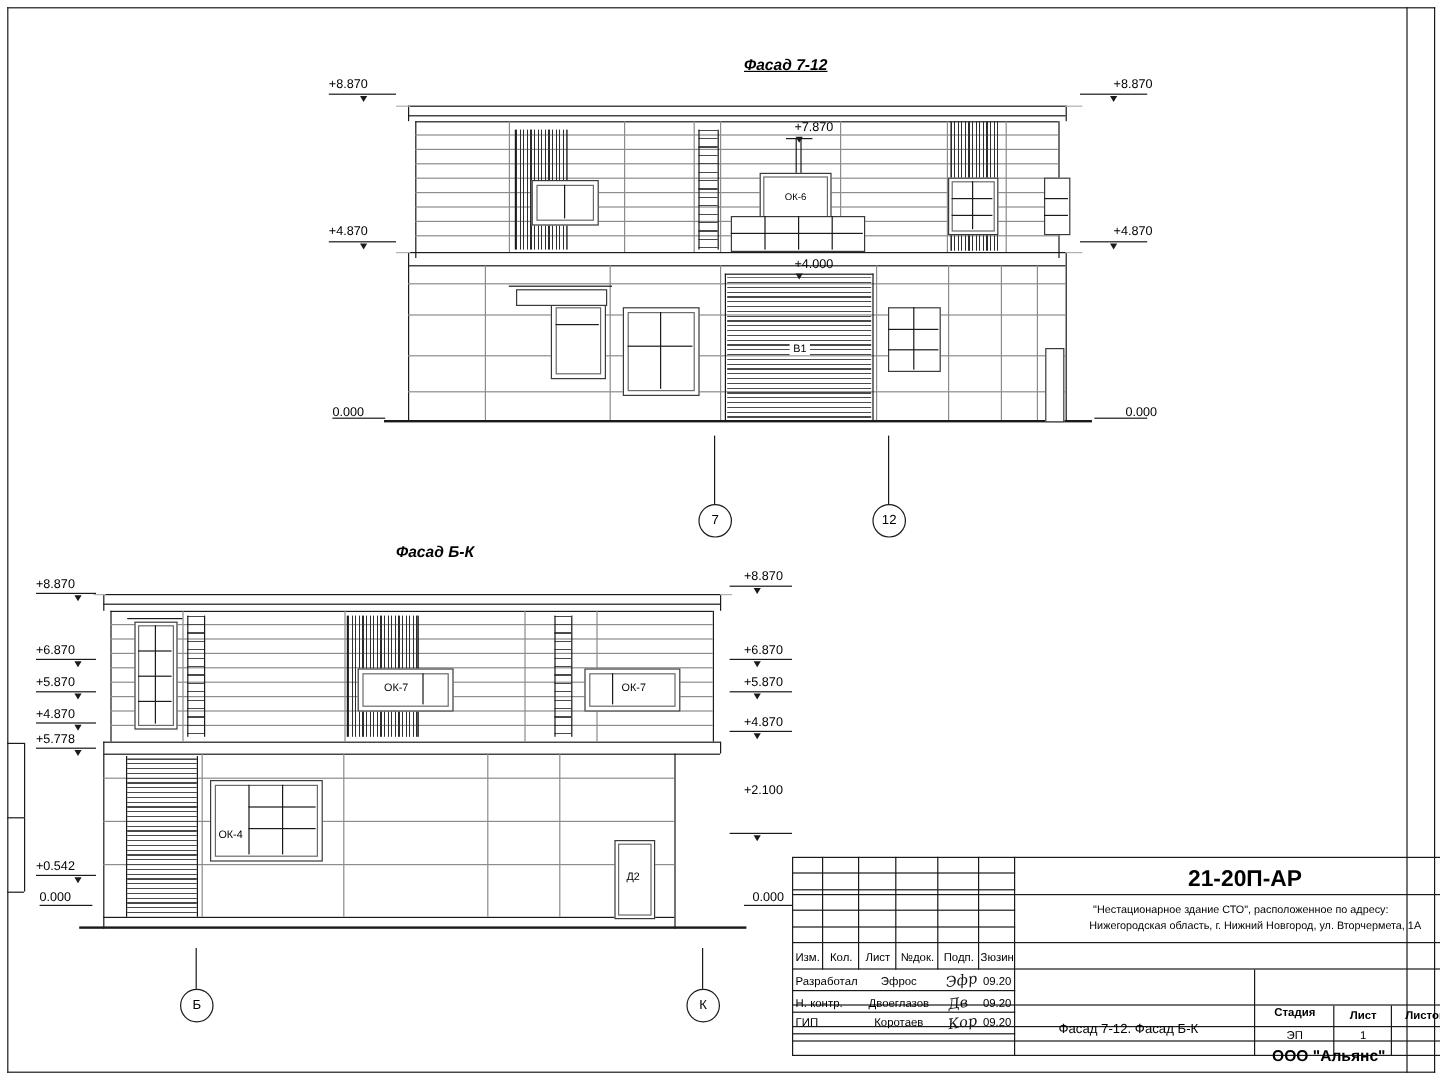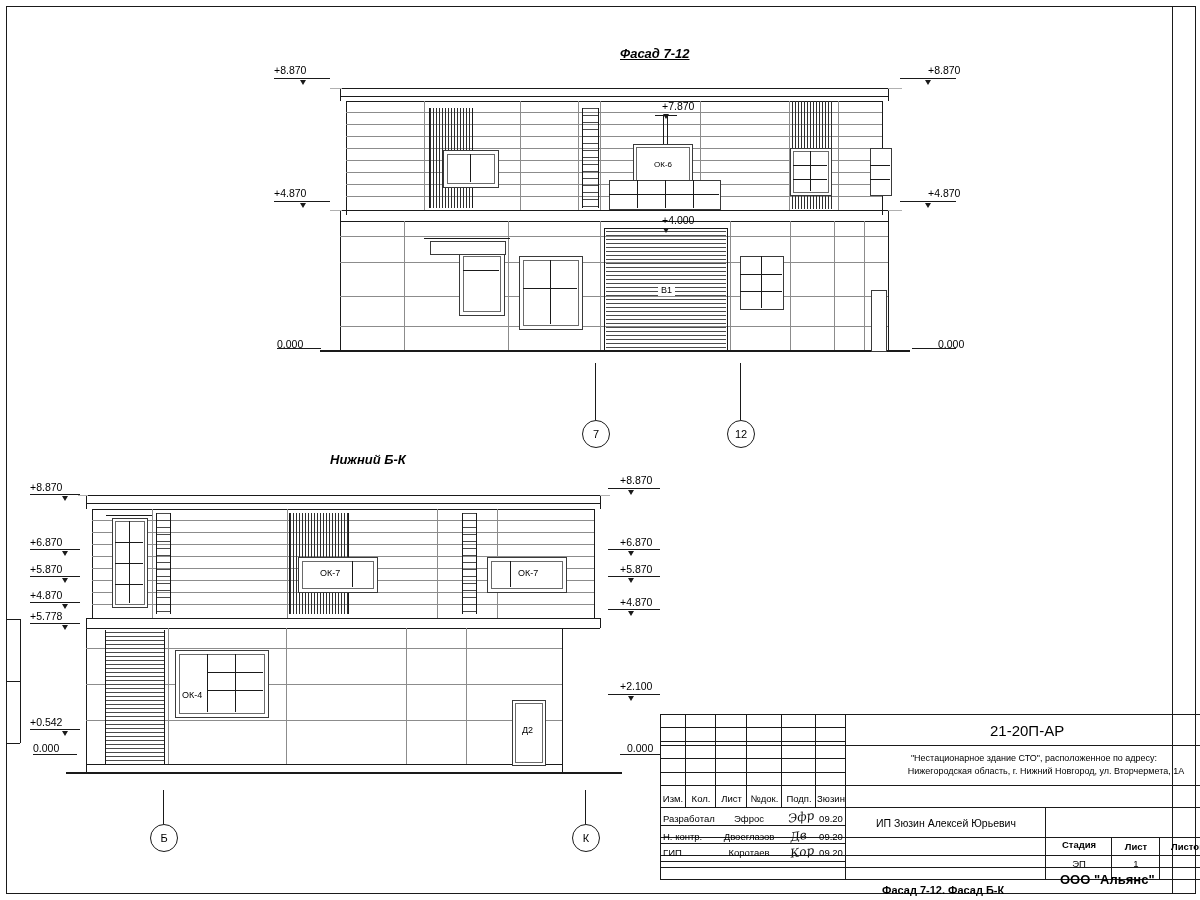--- a/index.html
+++ b/index.html
@@ -29,22 +29,22 @@
   .brick{position:absolute;background-image:repeating-linear-gradient(to bottom,#4a4a4a 0px,#4a4a4a 1px,transparent 1px,transparent 7px);}
 
   .ground{position:absolute;height:2px;background:#1a1a1a;}
 
   
   #tb{position:absolute;left:660px;top:714px;width:556px;height:166px;}
   #tb .c{position:absolute;box-sizing:border-box;border:1px solid #1a1a1a;}
   #tb .t{position:absolute;font-size:9.5px;line-height:11px;display:flex;align-items:center;justify-content:center;text-align:center;}
   #tb .tl{justify-content:flex-start;}
   .sig{position:absolute;font-family:"DejaVu Serif",serif;font-style:italic;font-size:12px;transform:rotate(-8deg);color:#111;}
-  .bigname{position:absolute;font-size:15px;font-weight:normal;}
-  .mid{position:absolute;font-size:11px;font-weight:bold;margin-top:32px;}
+  .bigname{position:absolute;font-size:19px;font-weight:bold;}
+  .mid{position:absolute;font-size:11px;font-weight:normal;}
   .company{position:absolute;font-size:13px;font-weight:bold;}
   .addr{position:absolute;font-size:9px;line-height:12px;text-align:center;}
 </style>
 </head>
 <body>
 
 <div id="sheet">
 
   <div class="ln h1px" style="left:6px;top:6px;width:1190px;"></div>
   <div class="ln v1px" style="left:6px;top:6px;height:888px;"></div>
@@ -197,21 +197,21 @@
   <div class="arrowdown" style="left:663px;top:114px;"></div>
 
   <div class="lbl" style="left:662px;top:214px;">+4.000</div>
   <div class="arrowdown" style="left:663px;top:228px;"></div>
 
   <div class="ln v1px" style="left:595px;top:363px;height:57px;"></div>
   <div class="circ" style="left:582px;top:420px;width:26px;height:26px;">7</div>
   <div class="ln v1px" style="left:740px;top:363px;height:57px;"></div>
   <div class="circ" style="left:727px;top:420px;width:26px;height:26px;">12</div>
 
-  <div class="title-it" style="left:330px;top:452px;">Нижний Б-К</div>
+  <div class="title-it" style="left:330px;top:452px;">Фасад Б-К</div>
 
   <div class="ln h1px" style="left:86px;top:495px;width:514px;"></div>
   <div class="ln h1px" style="left:86px;top:503px;width:514px;"></div>
   <div class="ln h1px" style="left:92px;top:509px;width:502px;"></div>
   <div class="ln v1px" style="left:86px;top:495px;height:14px;"></div>
   <div class="ln v1px" style="left:600px;top:495px;height:14px;"></div>
 
   <div class="ln v1px" style="left:92px;top:509px;height:109px;"></div>
   <div class="ln v1px" style="left:594px;top:509px;height:109px;"></div>
   <div class="ln h1px" style="left:86px;top:618px;width:514px;"></div>
@@ -328,21 +328,21 @@
   <div class="arrowdown" style="left:628px;top:551px;"></div>
 
   <div class="lbl" style="left:620px;top:563px;">+5.870</div>
   <div class="tick" style="left:608px;top:576px;width:52px;"></div>
   <div class="arrowdown" style="left:628px;top:578px;"></div>
 
   <div class="lbl" style="left:620px;top:596px;">+4.870</div>
   <div class="tick" style="left:608px;top:609px;width:52px;"></div>
   <div class="arrowdown" style="left:628px;top:611px;"></div>
 
-  <div class="lbl" style="left:620px;top:680px;">+2.100</div>
+  <div class="lbl" style="left:620px;top:653px;">+2.100</div>
   <div class="tick" style="left:608px;top:694px;width:52px;"></div>
   <div class="arrowdown" style="left:628px;top:696px;"></div>
 
   <div class="lbl" style="left:627px;top:742px;">0.000</div>
   <div class="tick" style="left:620px;top:754px;width:40px;"></div>
 
   <div class="ln v1px" style="left:163px;top:790px;height:34px;"></div>
   <div class="circ" style="left:150px;top:824px;width:26px;height:26px;">Б</div>
   <div class="ln v1px" style="left:585px;top:790px;height:34px;"></div>
   <div class="circ" style="left:572px;top:824px;width:26px;height:26px;">К</div>
@@ -398,21 +398,20 @@
     <div class="t tl" style="left:3px;top:114px;width:54px;height:16px;">Н. контр.</div>
     <div class="t" style="left:56px;top:114px;width:66px;height:16px;">Двоеглазов</div>
     <div class="sig" style="left:130px;top:115px;">Дв</div>
     <div class="t" style="left:156px;top:114px;width:30px;height:16px;">09.20</div>
 
     <div class="t tl" style="left:3px;top:130px;width:54px;height:16px;">ГИП</div>
     <div class="t" style="left:56px;top:130px;width:66px;height:16px;">Коротаев</div>
     <div class="sig" style="left:130px;top:131px;">Кор</div>
     <div class="t" style="left:156px;top:130px;width:30px;height:16px;">09.20</div>
 
-    <div class="t" style="left:186px;top:98px;width:200px;height:22px;font-size:10.5px;">ИП Зюзин Алексей Юрьевич</div>
 
     <div class="mid" style="left:222px;top:138px;">Фасад 7-12. Фасад Б-К</div>
 
     <div class="t" style="left:386px;top:123px;width:66px;height:15px;font-weight:bold;">Стадия</div>
     <div class="t" style="left:452px;top:125px;width:48px;height:15px;font-weight:bold;">Лист</div>
     <div class="t" style="left:500px;top:125px;width:56px;height:15px;font-weight:bold;">Листов</div>
 
     <div class="t" style="left:386px;top:142px;width:66px;height:14px;">ЭП</div>
     <div class="t" style="left:452px;top:142px;width:48px;height:14px;">1</div>
     <div class="t" style="left:500px;top:142px;width:56px;height:14px;"></div>

